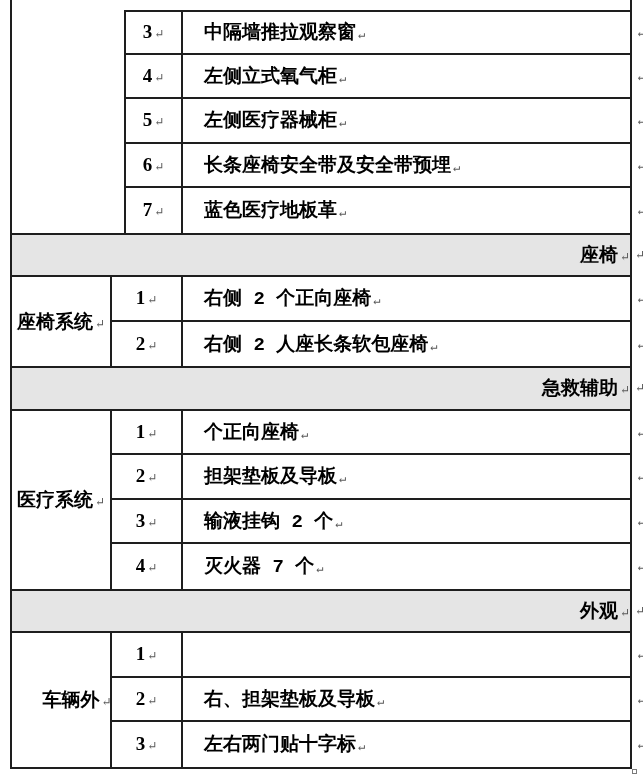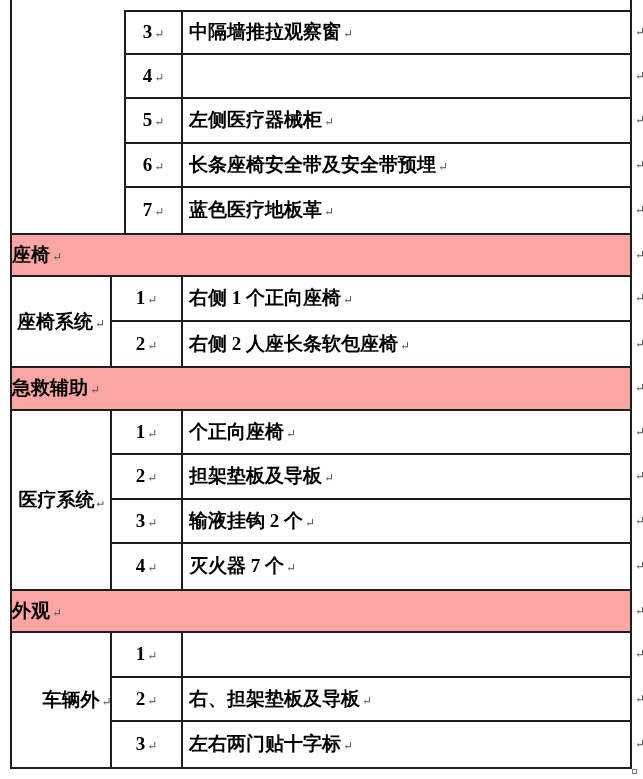--- a/index.html
+++ b/index.html
@@ -18,32 +18,32 @@
   .strip { height:10px; }
   .sec { display:grid; grid-auto-rows:44.5px; grid-auto-flow:row; }
   .sec.top { grid-template-columns:114px 57px 1fr; }
   .sec.low { grid-template-columns:100px 71px 1fr; }
   .cell {
     position:relative; display:flex; align-items:center;
     font-size:19px; box-sizing:border-box; overflow:visible;
   }
   .cell.label { grid-column:1; justify-content:center; border-right:2px solid #1e1e1e; }
   .span5 { grid-row:1 / span 5; }
-  .span4 { grid-row:1 / span 4;font-family:Liberation Mono, monospace; }
+  .span4 { grid-row:1 / span 4; }
   .span3 { grid-row:1 / span 3;padding-left:32px; }
   .span2 { grid-row:1 / span 2; }
   .cell.num { justify-content:center; border-right:2px solid #1e1e1e; border-bottom:2px solid #1e1e1e; }
-  .cell.content { padding-left:6px; border-bottom:2px solid #1e1e1e; }
+  .cell.content { padding-left:21px; border-bottom:2px solid #1e1e1e;font-family:Liberation Mono, monospace; }
   .cell.nb { border-bottom:none; }
   .cell.ft { border-top:2px solid #1e1e1e; }
   .hdr {
     position:relative; height:44.5px; box-sizing:border-box;
-    background:#fca5a5;
+    background:#e5e5e5;
     border-top:2px solid #1e1e1e; border-bottom:2px solid #1e1e1e;
-    display:flex; align-items:center; justify-content:flex-start; font-size:19px;
+    display:flex; align-items:center; justify-content:flex-end; font-size:19px;
   }
   .line { display:inline; white-space:nowrap; }
   .pmark { font-size:12px; font-weight:400; color:#5a5a5a; margin-left:2px; }
   .row-end {
     position:absolute; right:-15px; top:50%; transform:translateY(-50%);
     font-size:12px; font-weight:400; color:#5a5a5a;
   }
   .endsq {
     position:absolute; left:632px; top:769px; width:5px; height:5px;
     border:1px solid #7a7a7a; box-sizing:border-box; background:#fff;
@@ -67,20 +67,21 @@
         </div>
       <div class="cell content ft">
           <span class="line"><span>中隔墙推拉观察窗</span><span class="pmark">↵</span></span>
           <span class="row-end">↵</span>
         </div>
 
       <div class="cell num">
           <span class="line"><span>4</span><span class="pmark">↵</span></span>
         </div>
       <div class="cell content">
+          <span class="line"><span>左侧立式氧气柜</span><span class="pmark">↵</span></span>
           <span class="row-end">↵</span>
         </div>
 
       <div class="cell num">
           <span class="line"><span>5</span><span class="pmark">↵</span></span>
         </div>
       <div class="cell content">
           <span class="line"><span>左侧医疗器械柜</span><span class="pmark">↵</span></span>
           <span class="row-end">↵</span>
         </div>
@@ -109,21 +110,21 @@
 
     <div class="sec low">
       <div class="cell label span2">
           <span class="line"><span>座椅系统</span><span class="pmark">↵</span></span>
         </div>
 
       <div class="cell num">
           <span class="line"><span>1</span><span class="pmark">↵</span></span>
         </div>
       <div class="cell content">
-          <span class="line"><span>右侧 1 个正向座椅</span><span class="pmark">↵</span></span>
+          <span class="line"><span>右侧 2 个正向座椅</span><span class="pmark">↵</span></span>
           <span class="row-end">↵</span>
         </div>
 
       <div class="cell num nb">
           <span class="line"><span>2</span><span class="pmark">↵</span></span>
         </div>
       <div class="cell content nb">
           <span class="line"><span>右侧 2 人座长条软包座椅</span><span class="pmark">↵</span></span>
           <span class="row-end">↵</span>
         </div>

